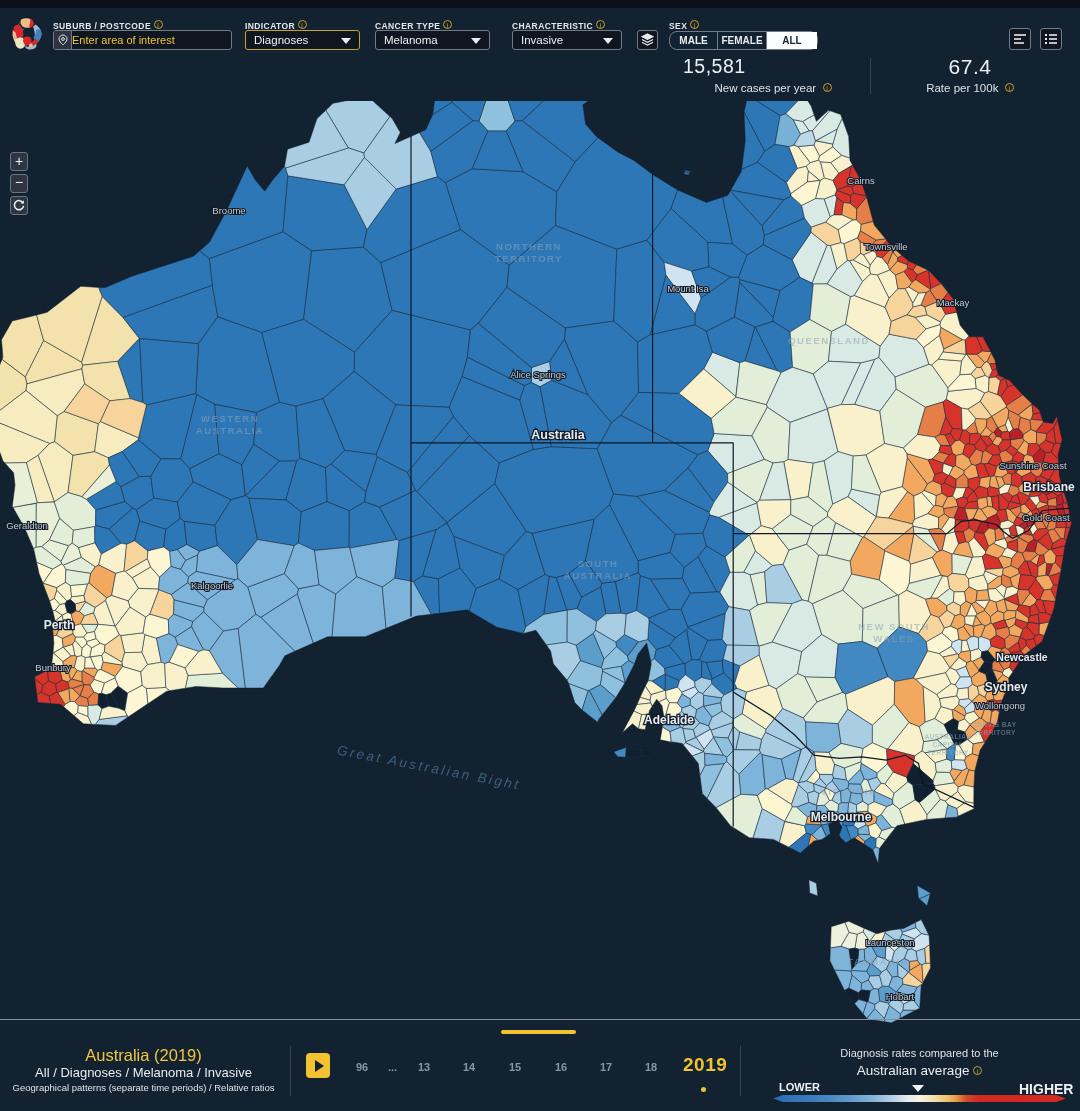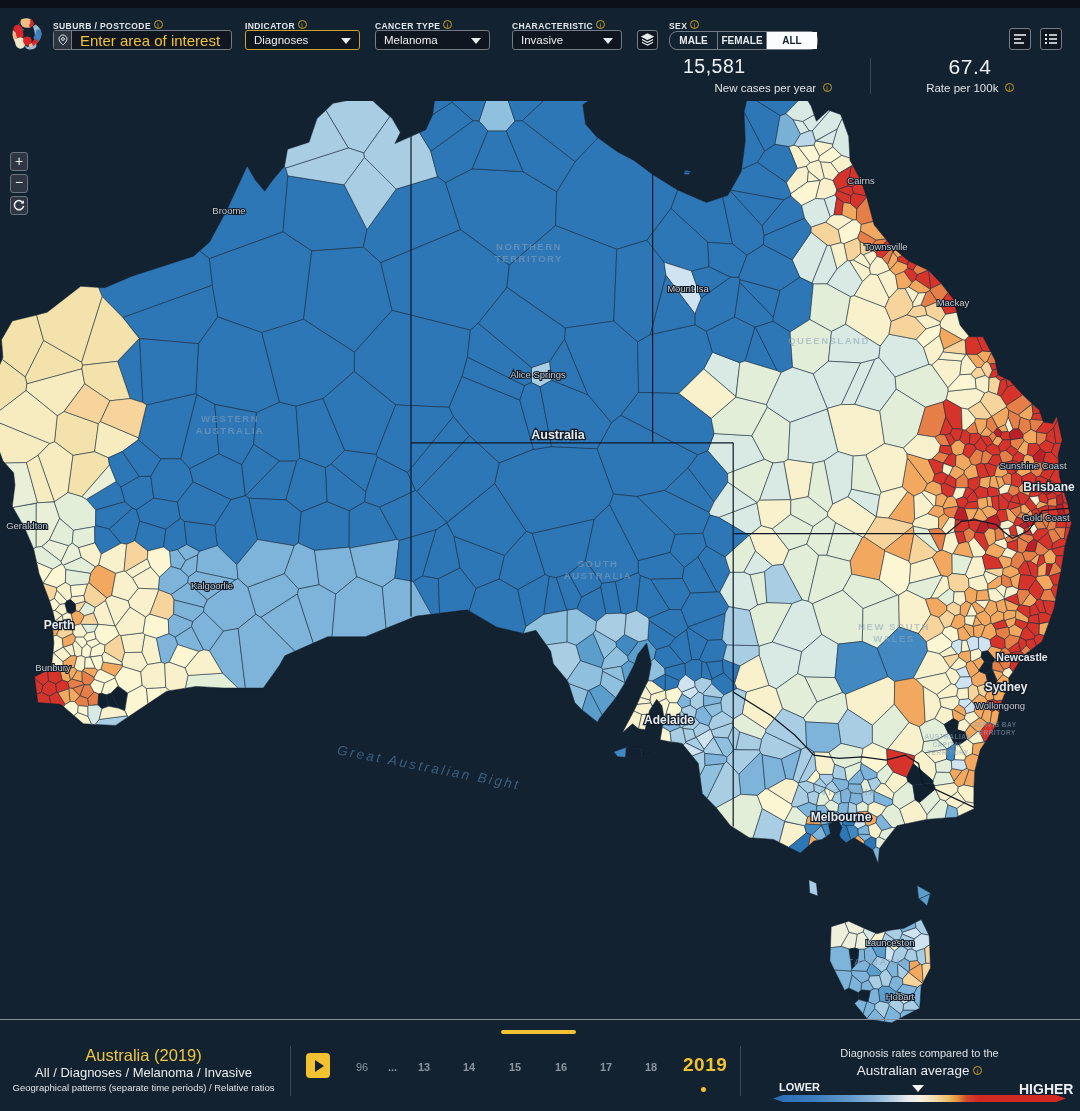--- a/index.html
+++ b/index.html
@@ -1124,21 +1124,21 @@
  <path d="M16 29.5 Q18.5 31.5 22 31 Q25.5 30 27 27.5 Q28.5 30.5 25.5 32.5 Q21 34.5 17.5 32.5 Z" fill="#9db9d6"></path>
 </svg>
 
 <div class="lbl" style="left:53px;top:20px">SUBURB / POSTCODE <span class="info">i</span></div>
 <div class="inp" style="left:53px;top:30px;width:179px">
   <div style="width:18px;height:18px;border-right:1px solid #737b87;background:#2c3440;border-radius:2px 0 0 2px;display:flex;align-items:center;justify-content:center">
     <svg width="10" height="12" viewBox="0 0 10 12">
         <path d="M5 1 C7.2 1 9 2.8 9 5 C9 7.5 5 11 5 11 C5 11 1 7.5 1 5 C1 2.8 2.8 1 5 1 Z M5 3.6 A1.4 1.4 0 1 0 5 6.4 A1.4 1.4 0 0 0 5 3.6" fill="none" stroke="#dfe3e8" stroke-width="1"></path>
       </svg>
   </div>
-  <span style="color:#efc335;padding-left:8px;font-size:15px">Enter area of interest</span>
+  <span style="color:#efc335;padding-left:0;font-size:11px">Enter area of interest</span>
 </div>
 <div class="lbl" style="left:245px;top:20px">INDICATOR <span class="info">i</span></div>
 <div class="inp" style="left:245px;top:30px;width:115px;border-color:#c9a22b;border-width:1.5px">
     <span style="padding-left:8px">Diagnoses</span>
     <div class="caret"></div>
   </div>
 <div class="lbl" style="left:375px;top:20px">CANCER TYPE <span class="info">i</span></div>
 <div class="inp" style="left:375px;top:30px;width:115px">
     <span style="padding-left:8px">Melanoma</span>
     <div class="caret"></div>
@@ -1204,21 +1204,21 @@
 
 <div class="abs" style="left:0;top:1019px;width:1080px;height:1px;background:#878e97"></div>
 <div class="abs" style="left:0;top:1046px;width:287px;text-align:center;color:#eec643;font-size:16.5px">Australia (2019)</div>
 <div class="abs" style="left:0;top:1065px;width:287px;text-align:center;color:#e9ecef;font-size:13px">All / Diagnoses / Melanoma / Invasive</div>
 <div class="abs" style="left:-8px;top:1082px;width:303px;text-align:center;color:#dfe3e8;font-size:9.5px;white-space:nowrap">Geographical patterns (separate time periods) / Relative ratios</div>
 <div class="abs" style="left:290px;top:1046px;width:1px;height:50px;background:#39445a"></div>
 <div class="abs" style="left:306px;top:1053px;width:24px;height:25px;background:#f2c230;border-radius:4px">
  <div style="width:0;height:0;border-top:6px solid transparent;border-bottom:6px solid transparent;border-left:9px solid #14202e;margin:6.5px 0 0 9px"></div>
 </div>
 <div class="abs" style="left:501px;top:1030px;width:75px;height:4px;background:#f2c230;border-radius:2px"></div>
-<div class="abs" style="top:1061px;color:#8b95a2;font-size:11px;font-weight:normal;left:356px">96</div>
+<div class="abs" style="top:1061px;color:#8b95a2;font-size:11px;font-weight:bold;left:356px">96</div>
 <div class="abs" style="top:1061px;color:#8b95a2;font-size:11px;font-weight:bold;left:388px">...</div>
 <div class="abs" style="top:1061px;color:#8b95a2;font-size:11px;font-weight:bold;left:418px">13</div>
 <div class="abs" style="top:1061px;color:#8b95a2;font-size:11px;font-weight:bold;left:463px">14</div>
 <div class="abs" style="top:1061px;color:#8b95a2;font-size:11px;font-weight:bold;left:509px">15</div>
 <div class="abs" style="top:1061px;color:#8b95a2;font-size:11px;font-weight:bold;left:555px">16</div>
 <div class="abs" style="top:1061px;color:#8b95a2;font-size:11px;font-weight:bold;left:600px">17</div>
 <div class="abs" style="top:1061px;color:#8b95a2;font-size:11px;font-weight:bold;left:645px">18</div>
 <div class="abs" style="left:683px;top:1054px;color:#f2c230;font-size:19px;font-weight:bold;letter-spacing:.5px">2019</div>
 <div class="abs" style="left:701px;top:1087px;width:5px;height:5px;border-radius:50%;background:#f2c230"></div>
 <div class="abs" style="left:740px;top:1046px;width:1px;height:50px;background:#39445a"></div>

